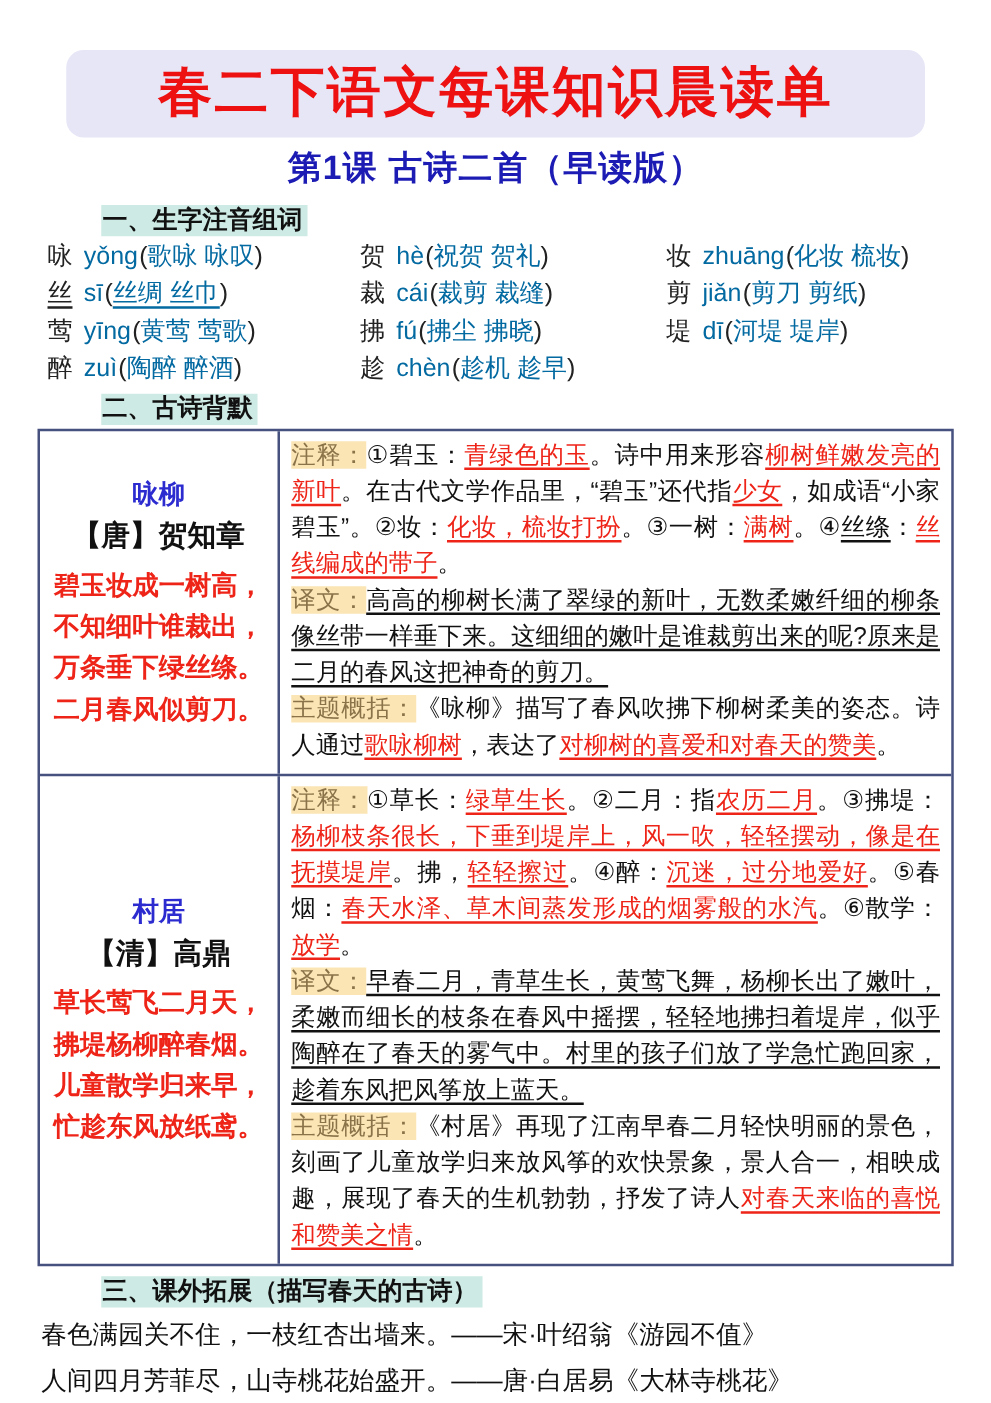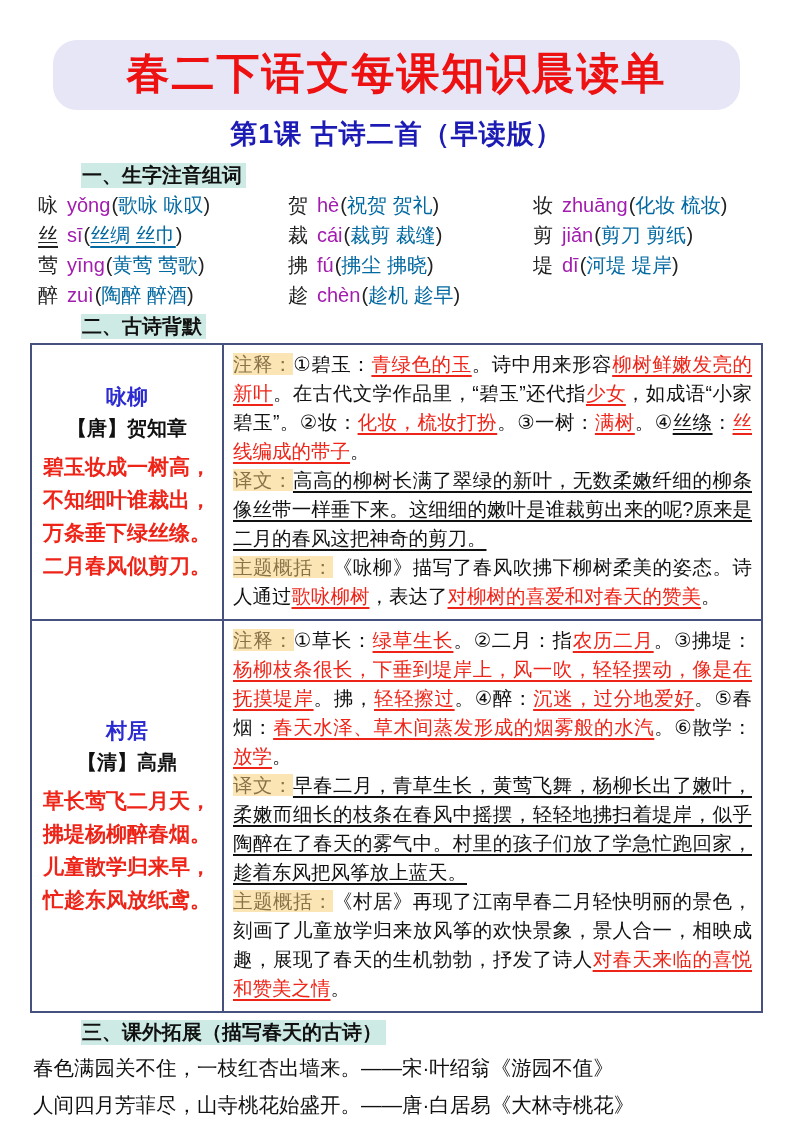--- a/index.html
+++ b/index.html
@@ -6,21 +6,21 @@
   body{
     width:793px;height:1122px;background:#ffffff;
     font-family:"Liberation Sans","DejaVu Sans",sans-serif;
     color:#111;overflow:hidden;
   }
   .page{width:793px;height:1122px;position:relative;}
 
   
   .banner{
     margin:40px 53px 4px 53px;
-    background:#e6e6f7;border-radius:24px;
+    background:#e6e6f7;border-radius:14px;
     text-align:center;padding:5px 0 7px 0;
   }
   .banner-title{
     color:#ee1111;font-size:43px;font-weight:bold;letter-spacing:2px;
   }
   .subtitle{
     text-align:center;color:#1c1cb4;font-size:27px;font-weight:bold;
     margin:6px 0 10px 0;letter-spacing:1px;
   }
 
@@ -28,39 +28,39 @@
   .sec-head{margin:6px 0 3px 33px;font-size:20px;font-weight:bold;color:#111;padding-left:48px;}
   .sec-head .hl{background:#cdeae4;padding:1px 4px 2px 1px;}
 
   
   .char-grid{
     margin:4px 0 6px 38px;display:grid;
     grid-template-columns:250px 245px 1fr;
     row-gap:6px;font-size:20px;line-height:24px;
   }
   .entry .hanzi{color:#222;margin-right:9px;}
-  .entry .pinyin{color:#a21caf;margin-right:1px;}
+  .entry .pinyin{color:#0369a1;margin-right:1px;}
   .entry .paren{color:#222;}
   .entry .words{color:#0369a1;}
   .u{text-decoration:underline;text-underline-offset:4px;text-decoration-thickness:1.5px;}
 
   
   .poem-table{
     margin:2px 30px 0 30px;
     border:2px solid #46517f;
   }
   .prow{display:flex;}
   .prow + .prow{border-top:2px solid #46517f;}
   .pcell-left{
     width:186px;flex:0 0 186px;border-right:2px solid #46517f;
     display:flex;flex-direction:column;justify-content:center;align-items:center;
     text-align:center;padding:6px 2px;
   }
   .poem-title{color:#2b2bd0;font-size:21px;font-weight:bold;margin-bottom:4px;}
-  .poem-author{color:#111;font-size:20px;font-weight:bold;margin-bottom:8px;}
+  .poem-author{color:#111;font-size:23px;font-weight:bold;margin-bottom:8px;}
   .poem-line{color:#ee2418;font-size:21px;font-weight:bold;line-height:33px;}
   .pcell-right{
     flex:1;padding:5px 9px 8px 9px;
     font-size:19.5px;line-height:29px;color:#111;
     text-align:justify;
   }
   .pcell-right .lbl{background:#fce5b5;color:#8a7349;}
   .pcell-right .r{color:#ee2418;}
 
   

